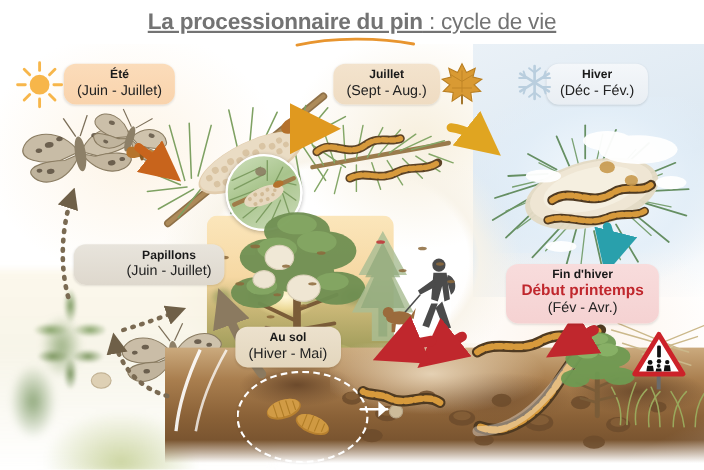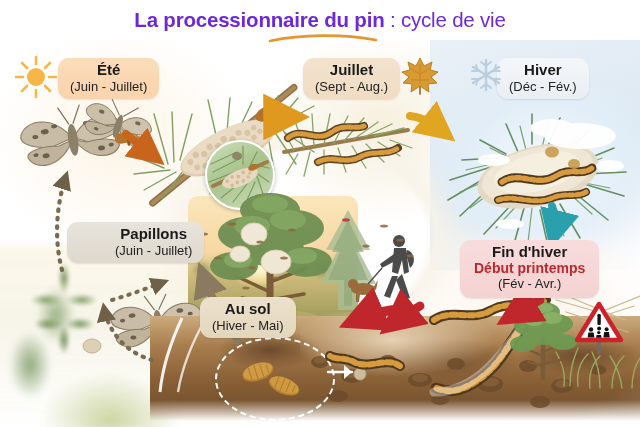--- a/index.html
+++ b/index.html
@@ -5,48 +5,48 @@
   html,body{margin:0;padding:0;}
   body{
     width:640px;height:427px;overflow:hidden;
     font-family:"Liberation Sans", sans-serif;
     background:#ffffff;
   }
   #stage{position:relative;width:640px;height:427px;background:#fff;overflow:hidden;}
 
   
   .title-wrap{position:absolute;left:0;top:8px;width:640px;text-align:center;z-index:60;}
-  .title{font-size:20.5px;color:#6d28d9;letter-spacing:-0.2px;white-space:nowrap;}
+  .title{font-size:20.5px;color:#737373;letter-spacing:-0.2px;white-space:nowrap;text-decoration:underline;}
   .title b{font-weight:bold;}
   .title .light{font-weight:normal;}
   .title-underline{position:absolute;left:268px;top:34px;width:110px;height:9px;z-index:60;}
 
   
   .scene{position:absolute;inset:0;z-index:1;}
   .sc{position:absolute;}
 
   
   .vignette{position:absolute;inset:0;z-index:40;pointer-events:none;
     background:
       radial-gradient(130% 115% at 50% 48%, rgba(255,255,255,0) 52%, rgba(255,255,255,.55) 74%, rgba(255,255,255,1) 93%);
   }
 
   
   .lbl{position:absolute;z-index:50;border-radius:11px;padding:4px 12px 5px;
        text-align:center;line-height:1.12;box-shadow:0 1px 2px rgba(0,0,0,.10);}
-  .lbl .l1{font-weight:bold;font-size:15px;color:#1a1a1a;display:block;}
+  .lbl .l1{font-weight:bold;font-size:11px;color:#1a1a1a;display:block;}
   .lbl .l2{font-size:13px;color:#222;display:block;margin-top:1px;}
   .lbl .l1b{font-weight:bold;font-size:14px;color:#c0272d;display:block;}
 
   #lbl-ete{left:58px;top:58px;background:linear-gradient(180deg,#fbdcba 0%,#f9d3ac 100%);}
   #lbl-automne{left:303px;top:58px;background:linear-gradient(180deg,#f3e3cd 0%,#efdcc2 100%);}
   #lbl-hiver{left:497px;top:58px;background:linear-gradient(180deg,#f4f7fa 0%,#e9eef3 100%);}
   #lbl-finhiver{left:460px;top:240px;background:linear-gradient(180deg,#f8dcdc 0%,#f5d2d2 100%);padding:4px 14px 6px;}
   #lbl-papillons{left:67px;top:222px;background:linear-gradient(180deg,#e8e4dc 0%,#ded8cd 100%);padding-left:48px;}
-  #lbl-ausol{left:200px;top:297px;background:linear-gradient(180deg,#ece1cd 0%,#e3d6bd 100%);}
+  #lbl-ausol{left:214px;top:297px;background:linear-gradient(180deg,#ece1cd 0%,#e3d6bd 100%);}
 
   
   .icon{position:absolute;z-index:51;}
   #sun-icon{left:14px;top:55px;width:44px;height:44px;}
   #leaf-icon{left:400px;top:56px;width:40px;height:40px;}
   #snow-icon{left:469px;top:58px;width:34px;height:34px;}
   #warn-icon{left:576px;top:302px;width:46px;height:52px;}
 
   svg{display:block;overflow:visible;}
   .arrows{position:absolute;inset:0;z-index:45;pointer-events:none;}

